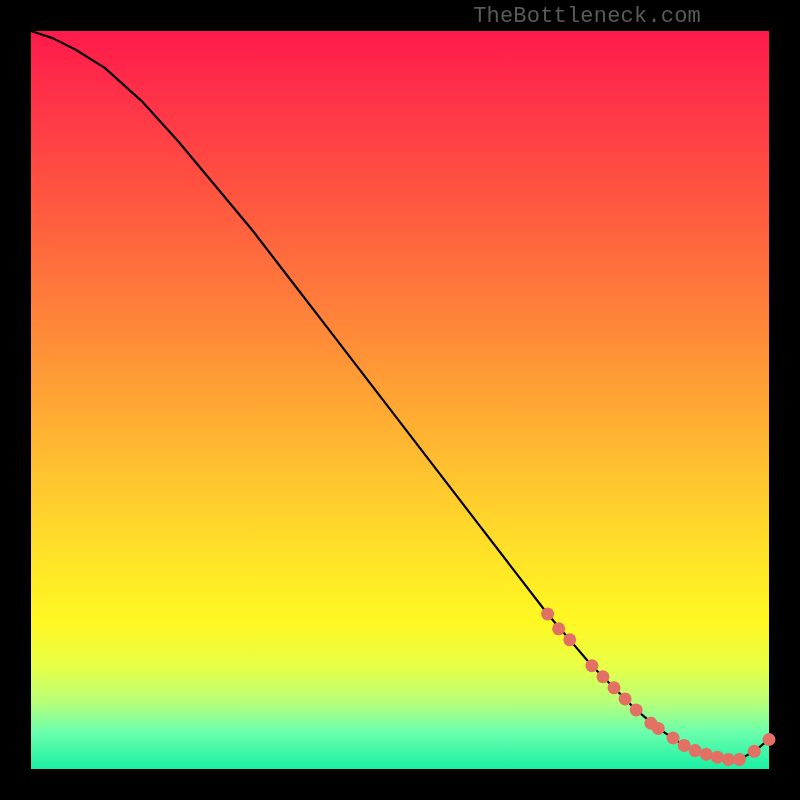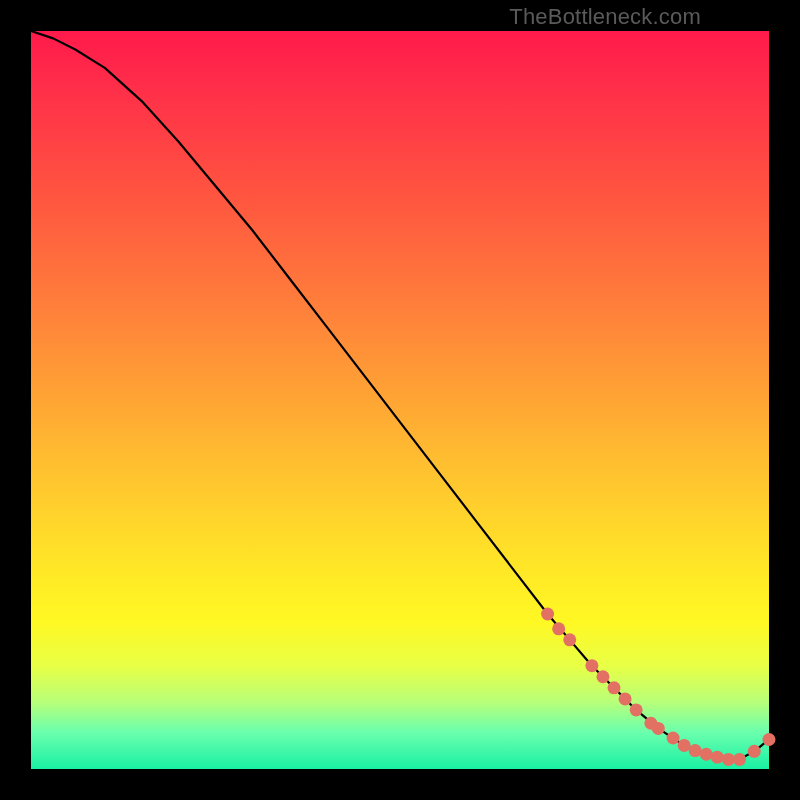--- a/index.html
+++ b/index.html
@@ -9,20 +9,21 @@
     height: 800px;
     background: #000;
     overflow: hidden;
     font-family: Arial, Helvetica, sans-serif;
   }
   .frame {
     position: relative;
     width: 709px;
     height: 800px;
     background: #000;
+    font-family: Liberation Mono, monospace;
   }
   .watermark {
     position: absolute;
     top: 4px;
     right: 8px;
     font-size: 22px;
     font-weight: 500;
     color: #5a5a5a;
     letter-spacing: 0.2px;
     z-index: 5;

